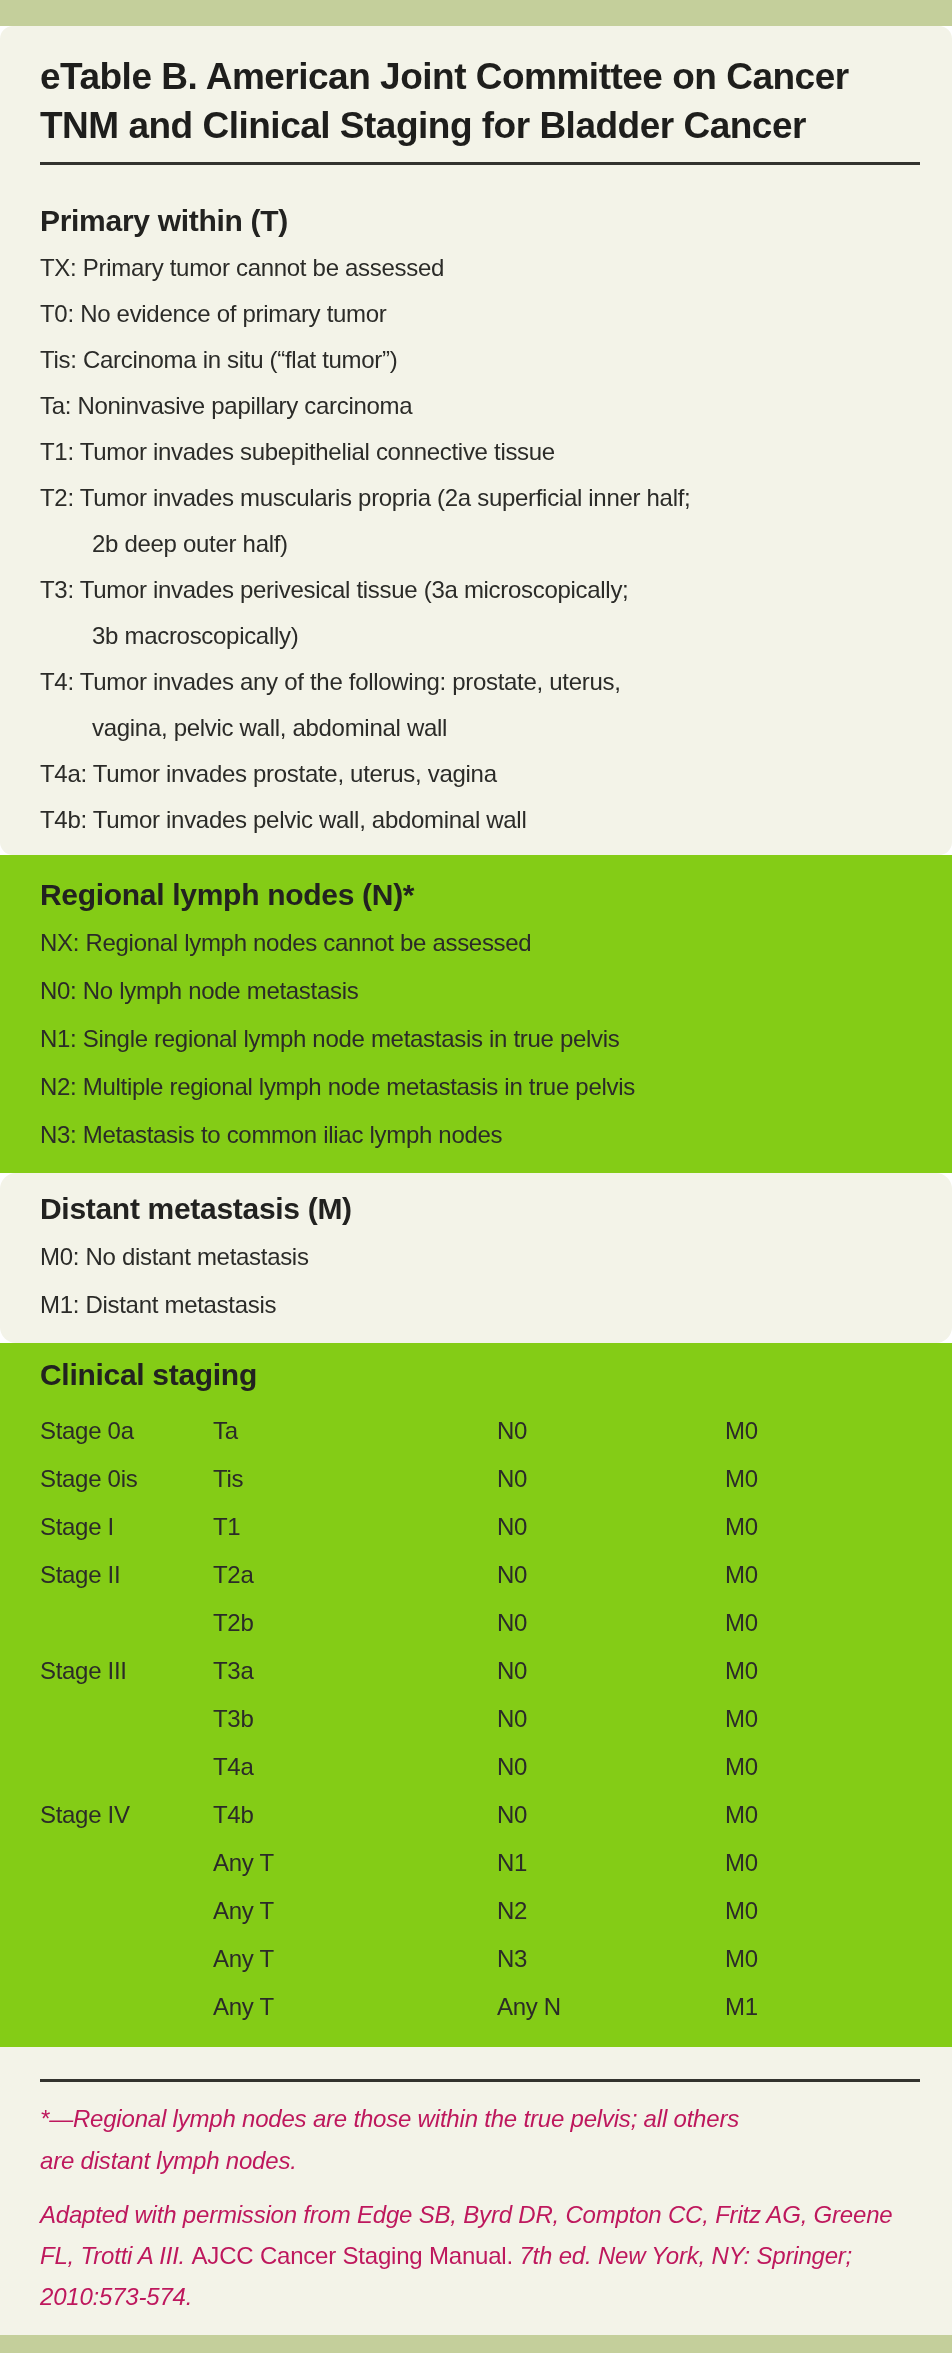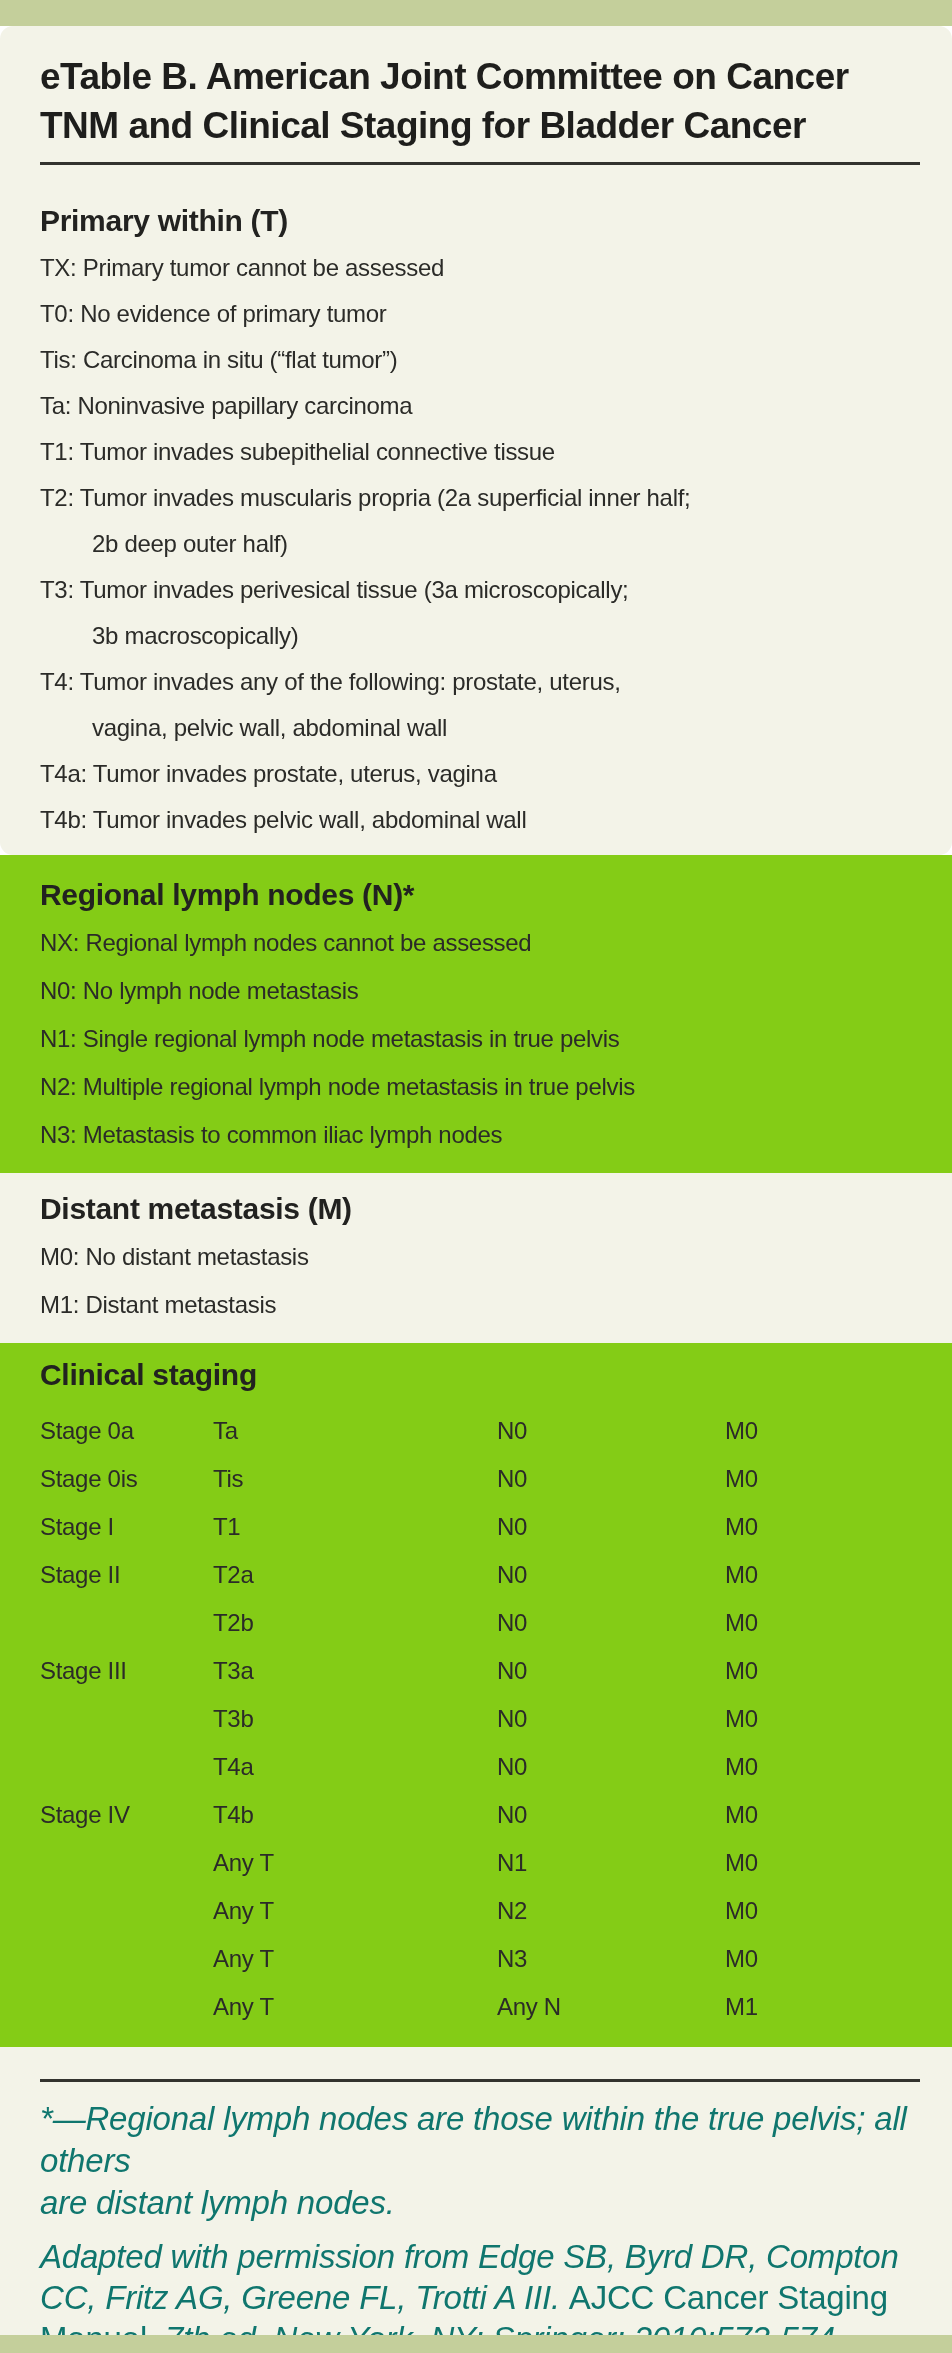--- a/index.html
+++ b/index.html
@@ -15,21 +15,21 @@
     color:var(--text);
     overflow:hidden;
   }
   .accent-bar-top{height:26px;background:var(--accent);}
   .accent-bar-bottom{height:18px;background:var(--accent);}
   .band{box-sizing:border-box;padding-left:40px;padding-right:32px;overflow:hidden;}
   .band.cream{background:var(--cream);}
   .band.white{background:#84cc16;}
   #band-title-t{height:829px;border-radius:13px;}
   #band-n{height:318px;}
-  #band-m{height:170px;}
+  #band-m{height:170px;border-radius:16px;}
   #band-staging{height:704px;}
   #band-foot{height:288px;}
 
   .page-title{
     padding-top:26px;
     font-size:37px;font-weight:bold;line-height:49px;
     letter-spacing:-0.5px;color:#1e1e1c;
     white-space:pre-line;
   }
   .title-rule{border:0;border-top:3px solid var(--rule);margin:12px 0 0 0;}
@@ -50,22 +50,22 @@
 
   .staging-rows{margin-top:12px;}
   .staging-row{
     display:grid;
     grid-template-columns:173px 284px 228px 1fr;
     line-height:48px;font-size:24px;letter-spacing:-0.3px;
   }
 
   .foot-rule{border:0;border-top:3px solid var(--rule);margin:32px 0 0 0;}
   .footnote{
-    font-size:33px;font-style:italic;letter-spacing:-0.2px;
-    line-height:42px;white-space:pre-line;color:#0f766e;
+    font-size:24px;font-style:italic;letter-spacing:-0.2px;
+    line-height:42px;white-space:pre-line;color:#be185d;
   }
   .footnote.first{margin-top:16px;}
   .footnote.citation{margin-top:12px;line-height:41px;white-space:normal;}
   .roman{font-style:normal;}
 </style>
 </head>
 <body>
 
 <div class="page">
 

